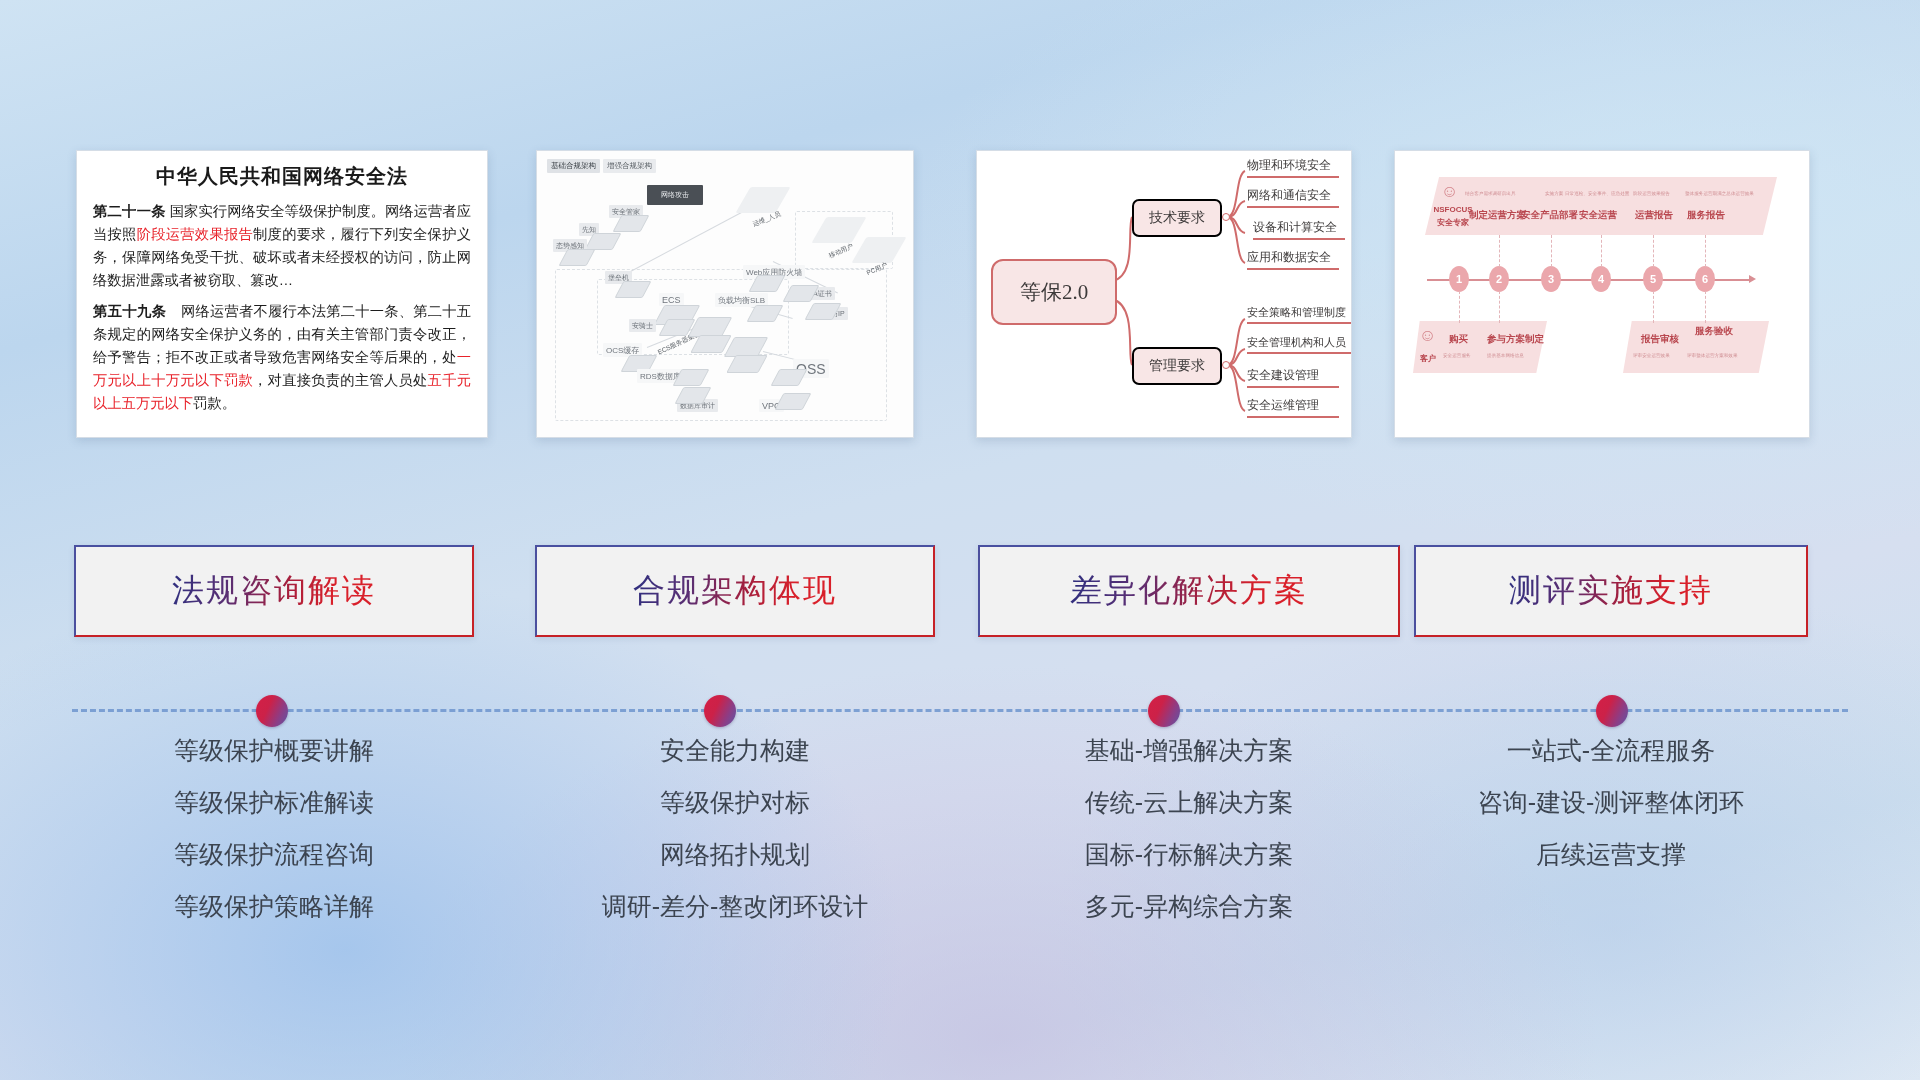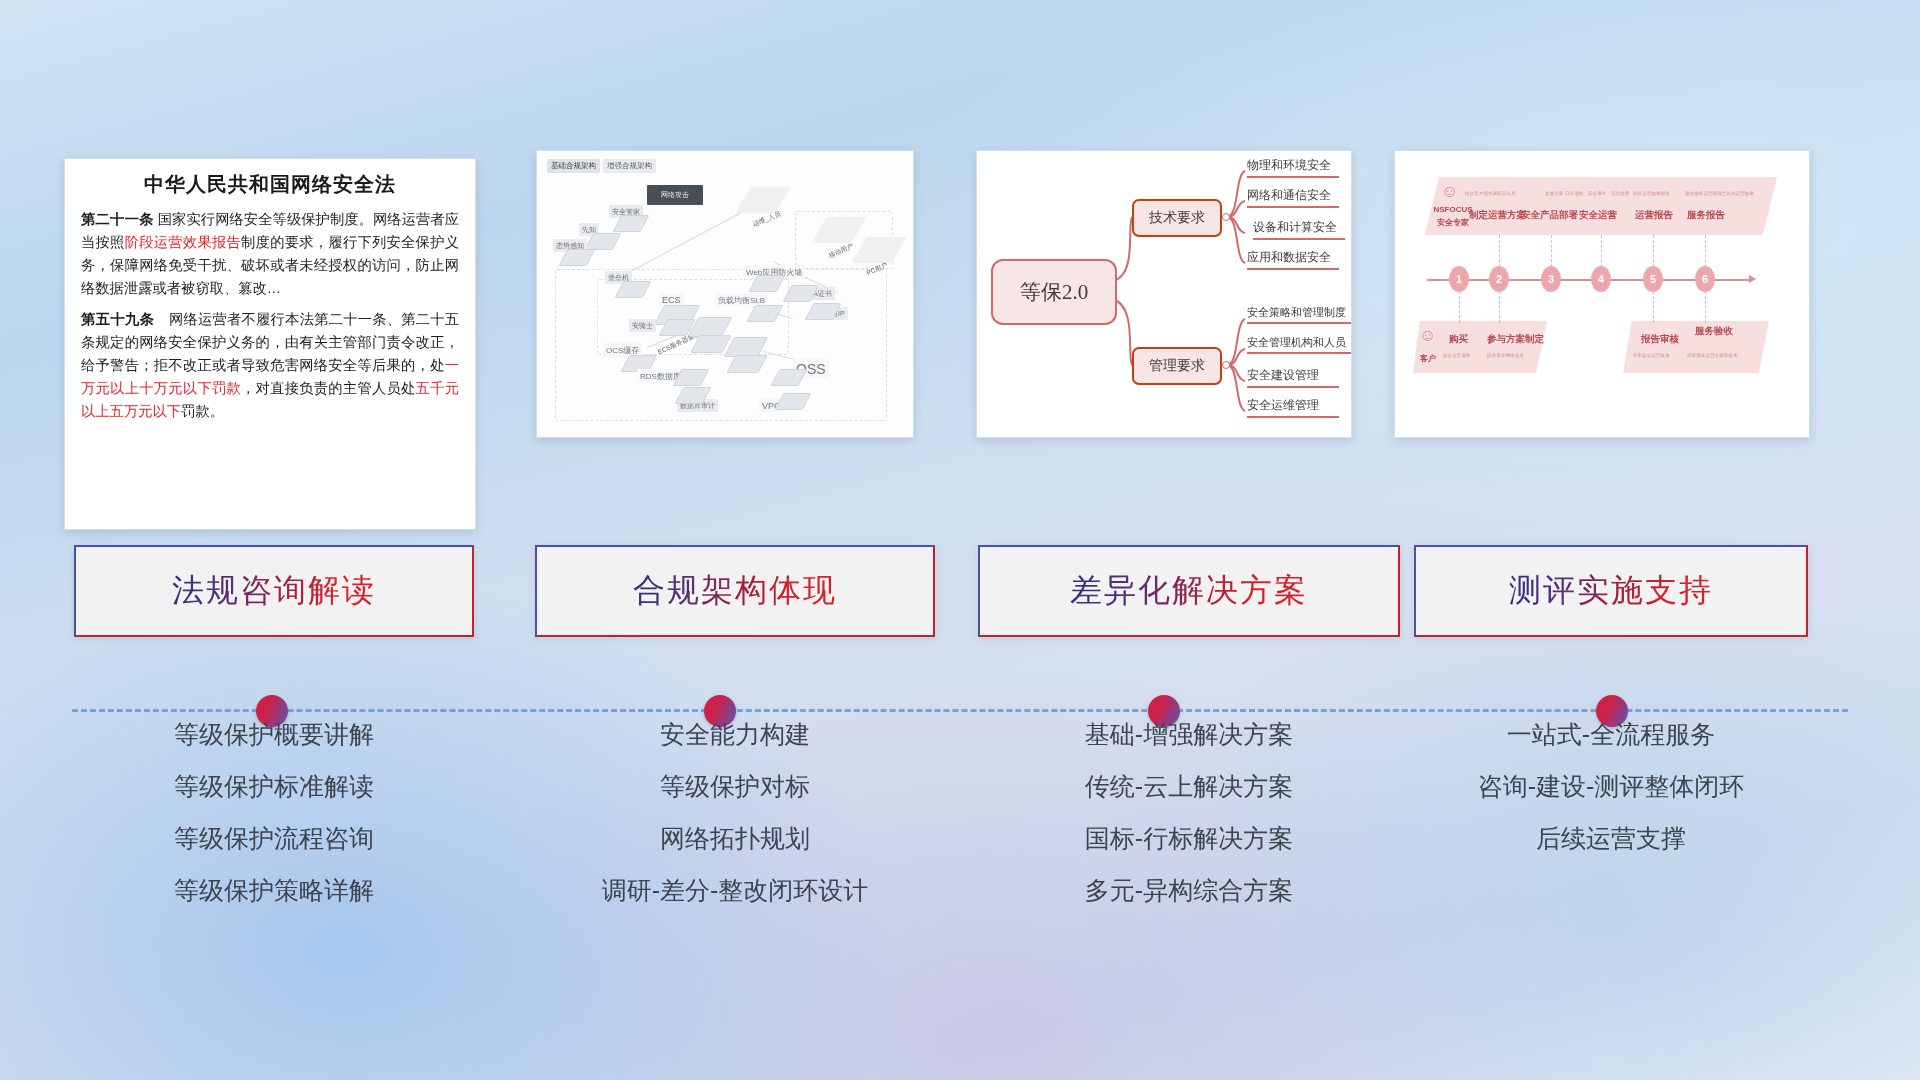--- a/index.html
+++ b/index.html
@@ -25,21 +25,21 @@
     display: flex; justify-content: flex-start;
   }
   .card {
     position: absolute; top: 0;
     background: #ffffff;
     border: 1px solid #d5dde6;
     box-shadow: 0 3px 9px rgba(60,90,130,0.18);
     overflow: hidden;
     box-sizing: border-box;
   }
-  #card1 { left: 64px;  width: 412px; height: 372px; margin-top: 8px; }
+  #card1 { left: 76px;  width: 412px; height: 288px; }
   #card2 { left: 536px; width: 378px; height: 288px; }
   #card3 { left: 976px; width: 376px; height: 288px; }
   #card4 { left: 1394px; width: 416px; height: 288px; }
 
   
   .law-card { padding: 12px 16px 10px 16px; }
   .law-title {
     text-align: center; font-size: 20px; font-weight: 700; color: #1a1a1a;
     letter-spacing: 1px; margin-bottom: 10px; font-family: "Liberation Sans", sans-serif;
   }
@@ -84,21 +84,21 @@
   
   .mindmap { position: relative; width: 100%; height: 100%; background: #fff; }
   .mm-root {
     position: absolute; left: 14px; top: 108px; width: 122px; height: 62px;
     background: #f8e6e6; border: 2.5px solid #cf6b6b; border-radius: 12px;
     display: flex; align-items: center; justify-content: center;
     font-size: 21px; color: #3d3a3a; font-family: "Liberation Serif", serif;
   }
   .mm-branch {
     position: absolute; width: 86px; height: 34px;
-    background: #f8e6e6; border: 2px solid #c2410c; border-radius: 7px;
+    background: #f8e6e6; border: 2px solid #000000; border-radius: 7px;
     display: flex; align-items: center; justify-content: center;
     font-size: 14px; color: #3d3a3a; font-family: "Liberation Serif", serif;
   }
   #mmTech { left: 155px; top: 48px; }
   #mmMgmt { left: 155px; top: 196px; }
   .mm-leaf {
     position: absolute; font-size: 12px; color: #3d3a3a; white-space: nowrap;
     font-family: "Liberation Serif", serif; padding-bottom: 2px;
     border-bottom: 2px solid #cf6b6b;
   }
@@ -169,21 +169,21 @@
     position: absolute; top: 5px; width: 32px; height: 32px; border-radius: 50%;
     background: linear-gradient(115deg, #d41f46 0%, #cc2148 38%, #8c3d86 72%, #5c56a6 100%);
     box-shadow: 0 1px 3px rgba(60,40,90,0.30);
   }
   #d1 { left: 256px; }
   #d2 { left: 704px; }
   #d3 { left: 1148px; }
   #d4 { left: 1596px; }
 
   
-  .lists { position: absolute; top: 722px; left: 0; width: 1588px; height: 260px; }
+  .lists { position: absolute; top: 738px; left: 0; width: 1588px; height: 260px; }
   .list-col { position: absolute; top: 0; text-align: center; }
   #c1 { left: 74px;   width: 400px; }
   #c2 { left: 535px;  width: 400px; }
   #c3 { left: 978px;  width: 422px; }
   #c4 { left: 1414px; width: 394px; }
   .list-item {
     font-size: 25px; color: #3c4450; line-height: 1; margin-bottom: 27px;
     font-family: "Liberation Sans", sans-serif; white-space: nowrap;
   }
 </style>

